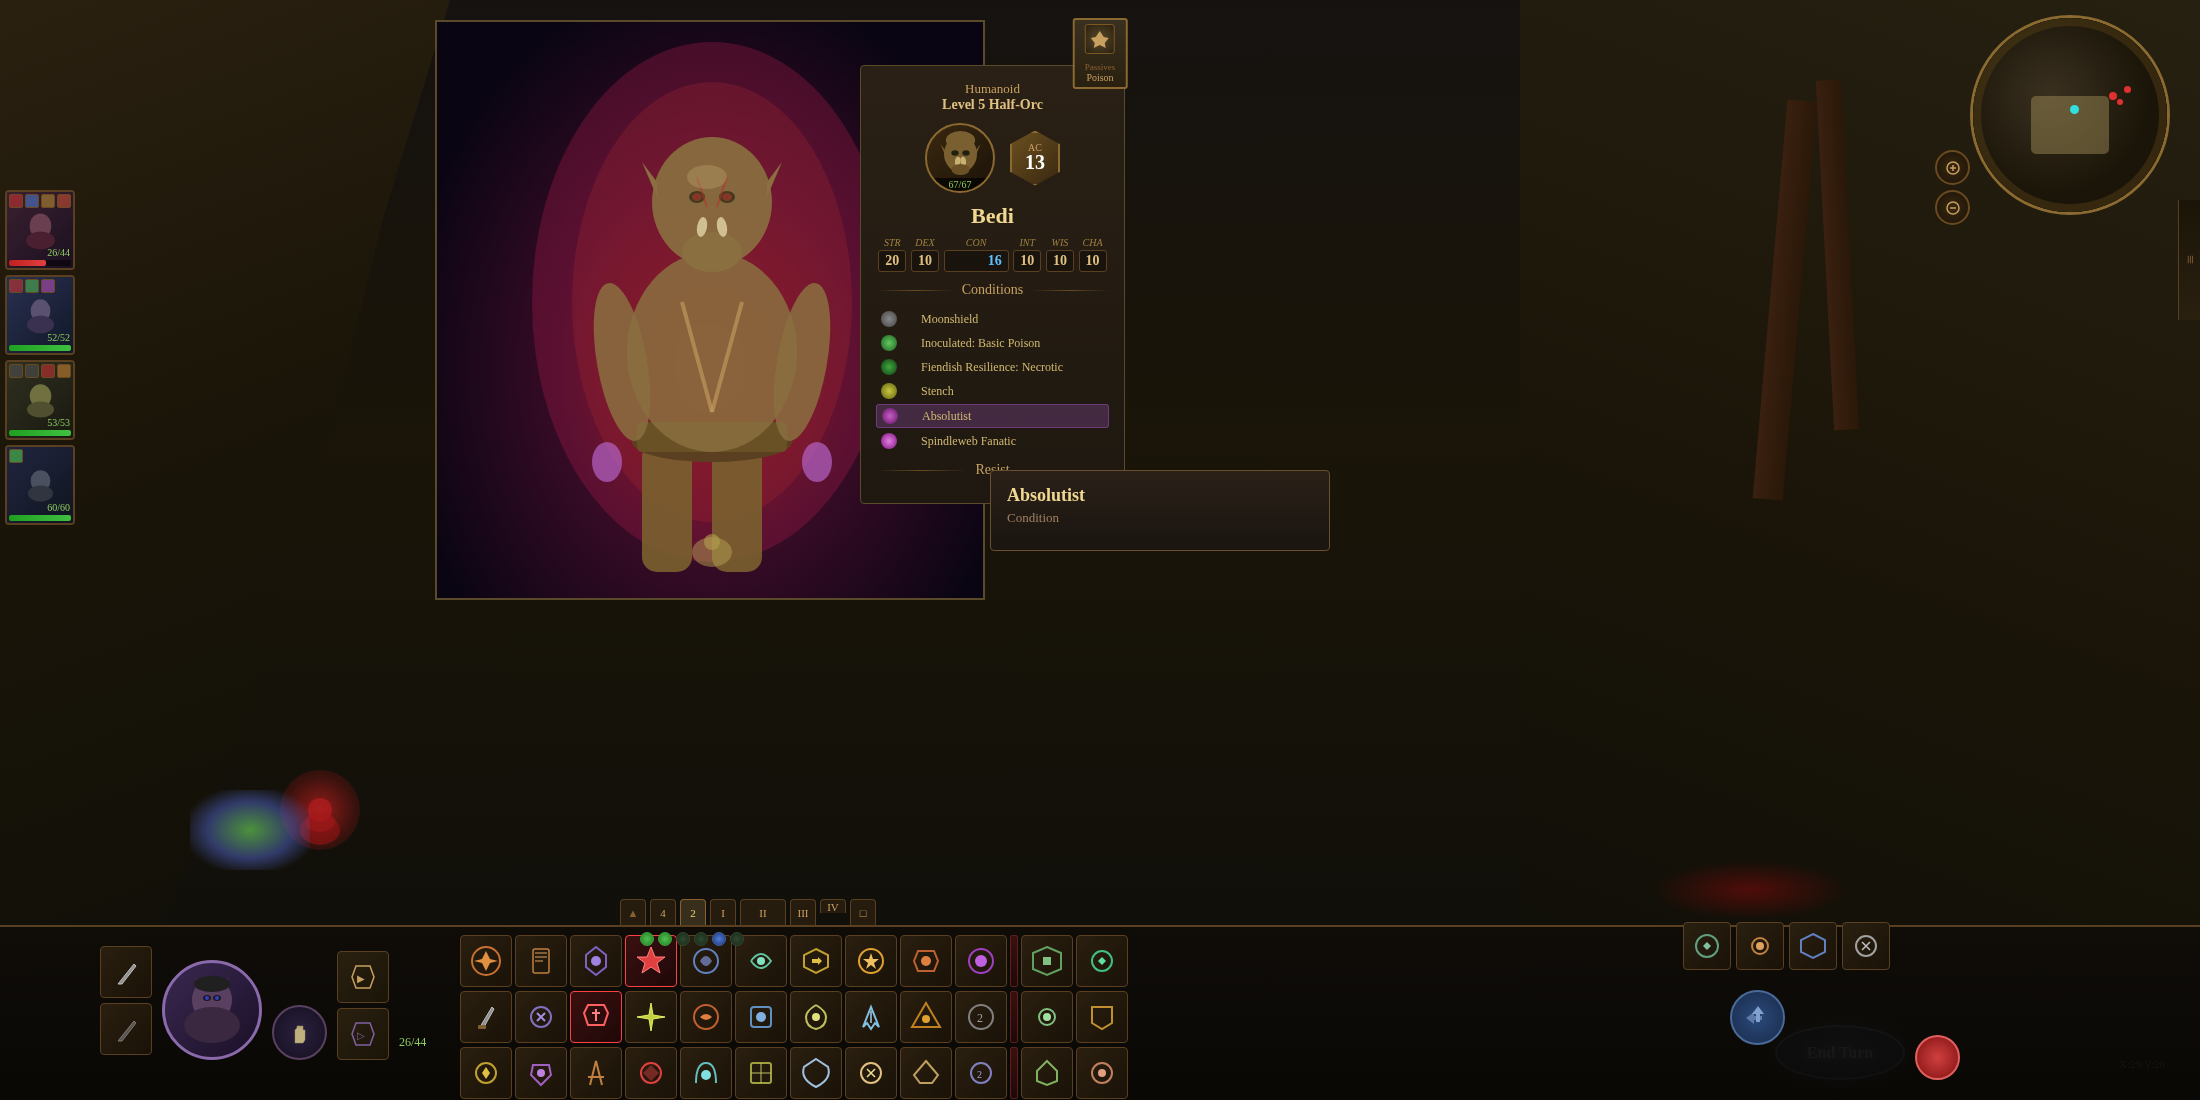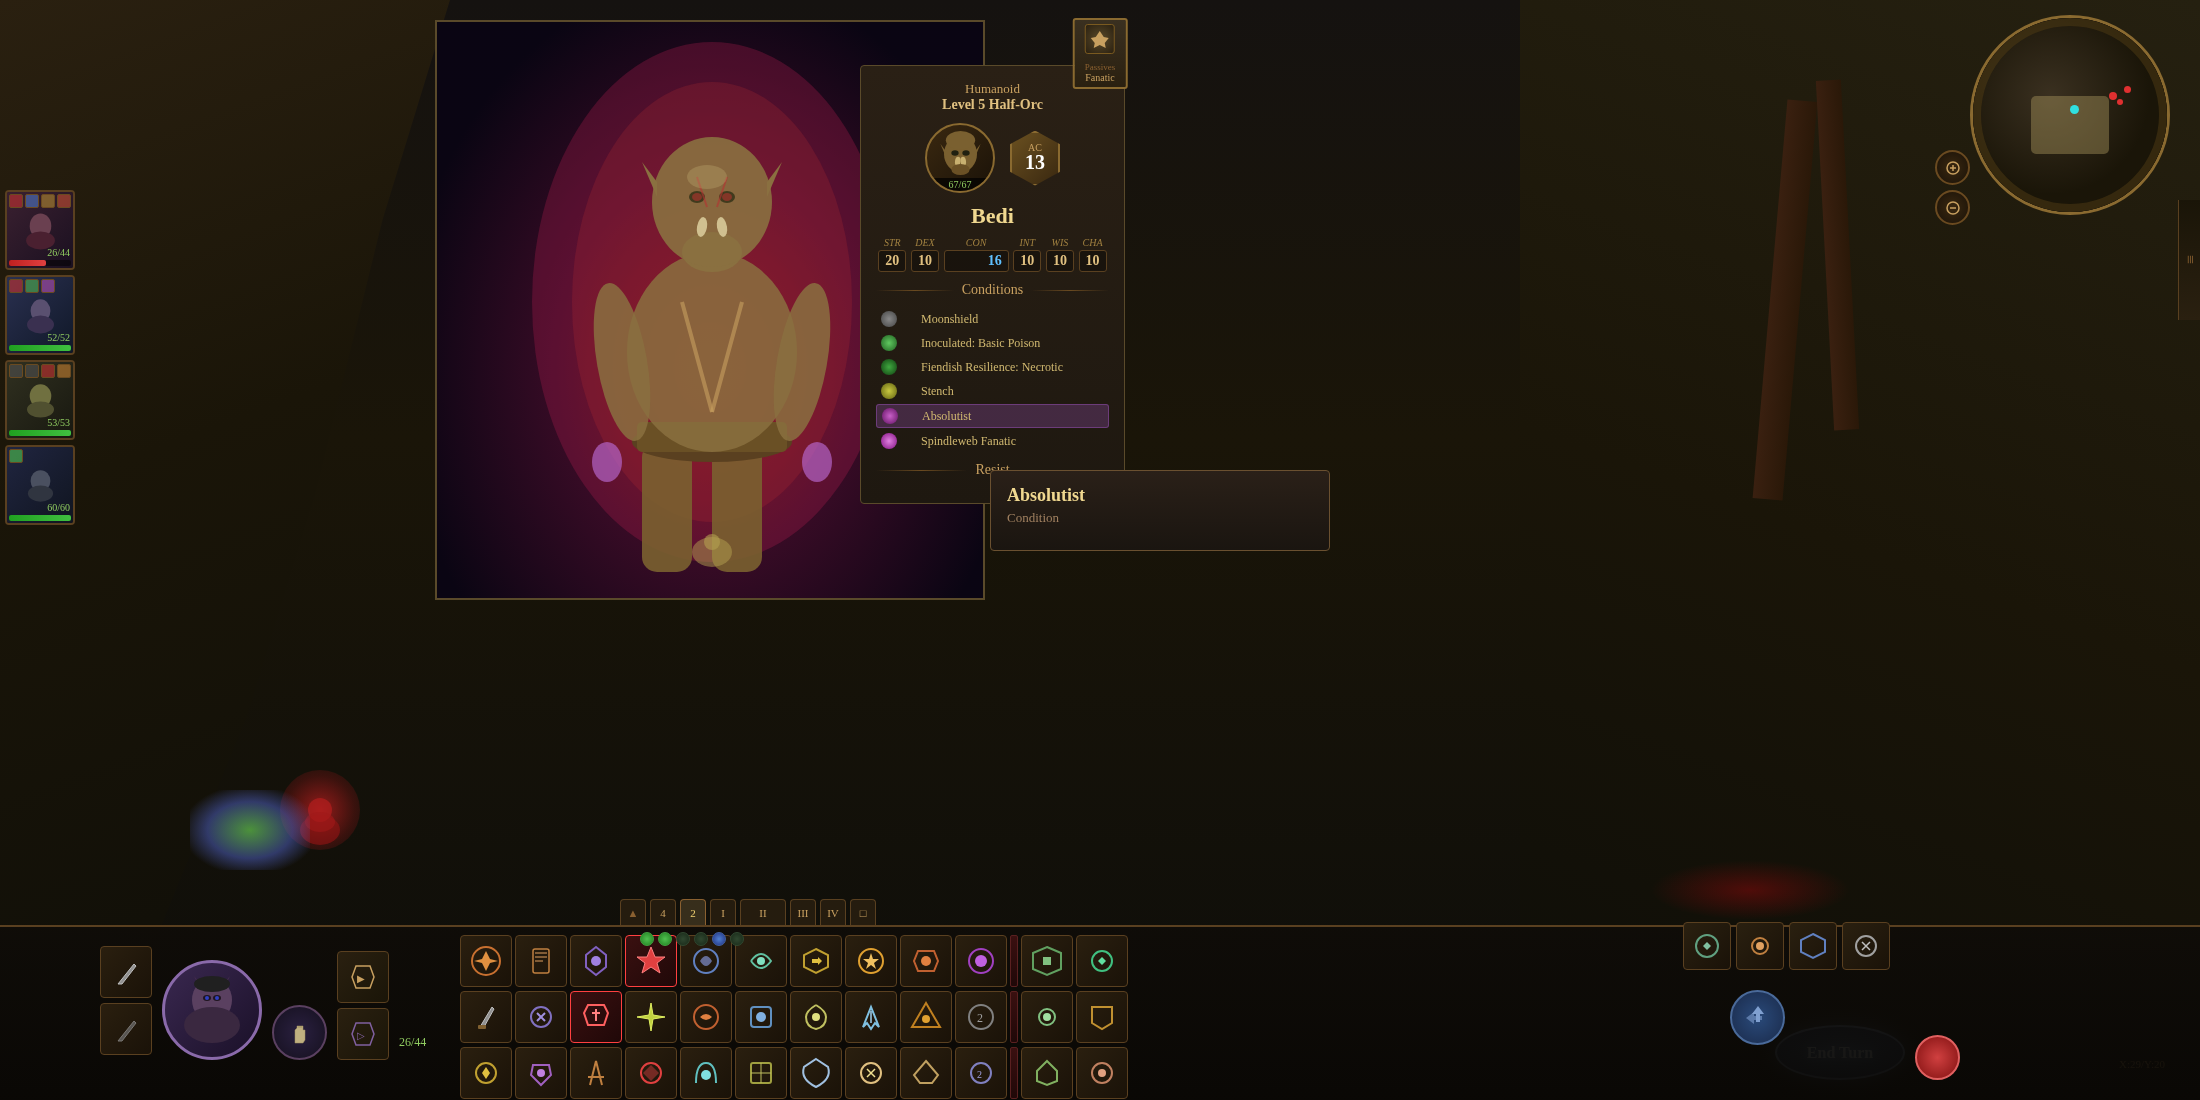--- a/index.html
+++ b/index.html
@@ -840,21 +840,21 @@
     <div class="spell-dot dim"></div>
   </div>
 
   <div style="position:absolute;top:-28px;left:620px;display:flex;gap:4px;z-index:12;">
     <div style="width:26px;height:26px;background:rgba(40,30,15,0.9);border:1px solid #5a4020;border-bottom:none;border-radius:4px 4px 0 0;display:flex;align-items:center;justify-content:center;color:#8a6030;font-size:11px;">▲</div>
     <div style="width:26px;height:26px;background:rgba(40,30,15,0.9);border:1px solid #5a4020;border-bottom:none;border-radius:4px 4px 0 0;display:flex;align-items:center;justify-content:center;color:#c8a060;font-size:11px;">4</div>
     <div style="width:26px;height:26px;background:rgba(60,50,30,0.9);border:1px solid #8a6030;border-bottom:none;border-radius:4px 4px 0 0;display:flex;align-items:center;justify-content:center;color:#f0d070;font-size:11px;">2</div>
     <div style="width:26px;height:26px;background:rgba(40,30,15,0.9);border:1px solid #5a4020;border-bottom:none;border-radius:4px 4px 0 0;display:flex;align-items:center;justify-content:center;color:#c8a060;font-size:11px;">I</div>
     <div style="width:46px;height:26px;background:rgba(40,30,15,0.9);border:1px solid #5a4020;border-bottom:none;border-radius:4px 4px 0 0;display:flex;align-items:center;justify-content:center;color:#c8a060;font-size:11px;">II</div>
     <div style="width:26px;height:26px;background:rgba(40,30,15,0.9);border:1px solid #5a4020;border-bottom:none;border-radius:4px 4px 0 0;display:flex;align-items:center;justify-content:center;color:#c8a060;font-size:11px;">III</div>
-    <div style="width:26px;height:26px;background:rgba(40,30,15,0.9);border:1px solid #5a4020;border-bottom:none;border-radius:4px 4px 0 0;display:flex;align-items:center;justify-content:center;color:#c8a060;font-size:11px;">IV</div>
+    <div style="width:26px;height:14px;background:rgba(40,30,15,0.9);border:1px solid #5a4020;border-bottom:none;border-radius:4px 4px 0 0;display:flex;align-items:center;justify-content:center;color:#c8a060;font-size:11px;">IV</div>
     <div style="width:26px;height:26px;background:rgba(40,30,15,0.9);border:1px solid #5a4020;border-bottom:none;border-radius:4px 4px 0 0;display:flex;align-items:center;justify-content:center;color:#c8a060;font-size:11px;">□</div>
   </div>
 
   <div style="position:absolute;top:8px;left:460px;display:flex;gap:3px;align-items:center;">
 
     <div class="action-slot">
       <svg width="36" height="36" viewBox="0 0 36 36">
           <circle cx="18" cy="18" r="14" fill="none" stroke="#c87030" stroke-width="2"></circle>
           <path d="M18 8 L22 16 L30 18 L22 20 L18 28 L14 20 L6 18 L14 16Z" fill="#e09040"></path>
         </svg>
@@ -1188,16 +1188,16 @@
 
 <div style="position:absolute;top:18px;left:50%;transform:translateX(-50%);z-index:10;display:flex;gap:5px;">
   <div style="background:linear-gradient(180deg,#3a3020,#2a2010);border:2px solid #8a6a30;border-radius:3px;padding:4px 10px;display:flex;gap:8px;align-items:center;flex-direction:column;">
     <div style="width:30px;height:30px;background:radial-gradient(#5a4a2a,#2a2010);border:1px solid #7a5a20;border-radius:3px;display:flex;align-items:center;justify-content:center;">
       <svg width="20" height="20" viewBox="0 0 20 20">
           <polygon points="10,2 14,8 19,9 15,14 16,19 10,16 4,19 5,14 1,9 6,8" fill="#c8a060" stroke="none"></polygon>
         </svg>
     </div>
     <div style="display:flex;flex-direction:column;align-items:center;">
       <span style="color:#8a6030;font-size:9px;">Passives</span>
-      <span style="color:#c8a060;font-size:10px;">Fanatic</span>
+      <span style="color:#c8a060;font-size:10px;">Poison</span>
     </div>
   </div>
 </div>
 
 </body></html>

